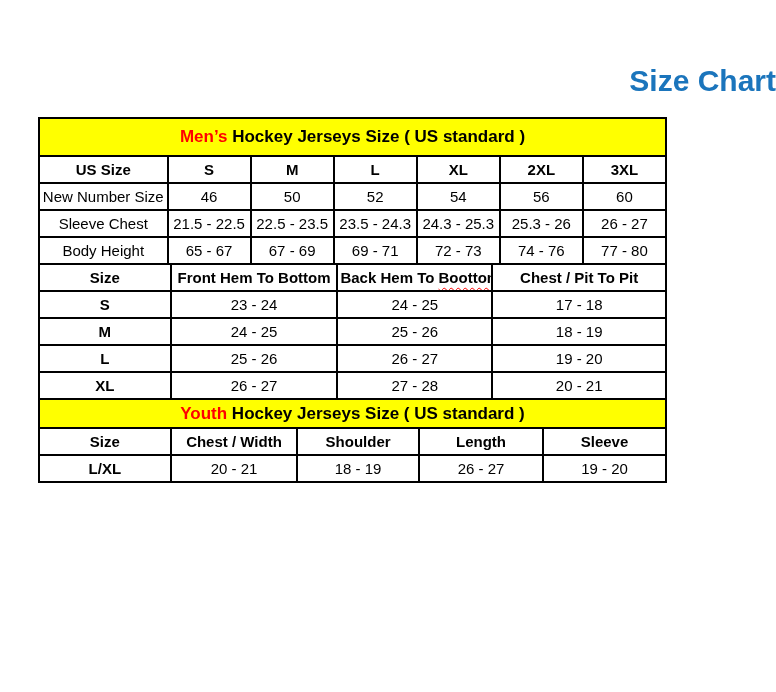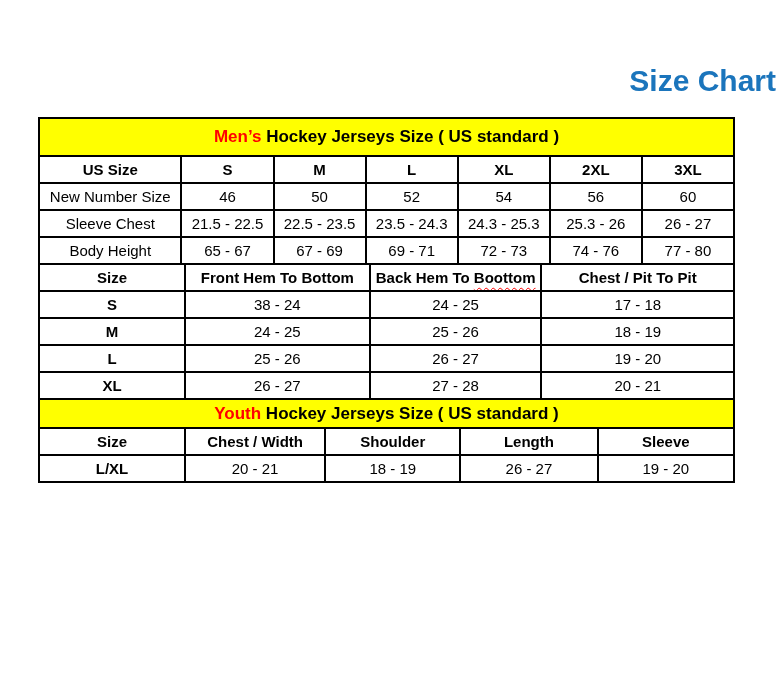--- a/index.html
+++ b/index.html
@@ -15,21 +15,21 @@
   .page-title {
     margin: 0;
     padding-top: 64px;
     text-align: right;
     color: #1B75BC;
     font-size: 30px;
     font-weight: bold;
     font-family: "Liberation Sans", sans-serif;
   }
   .chart-wrap {
-    width: 697px;
+    width: 629px;
     margin: 19px 0 0 38px;
     border-radius: 18px;
   }
   table {
     border-collapse: collapse;
     width: 100%;
     table-layout: fixed;
   }
   table + table {
     margin-top: -2px;
@@ -141,21 +141,21 @@
     </colgroup>
     <tbody>
     <tr class="head">
       <td>Size</td>
       <td>Front Hem To Bottom</td>
       <td><span>Back Hem To </span><span class="wavy">Boottom</span></td>
       <td>Chest / Pit To Pit</td>
     </tr>
     <tr>
       <td class="row-label-bold">S</td>
-      <td>38 - 24</td>
+      <td>23 - 24</td>
       <td>24 - 25</td>
       <td>17 - 18</td>
     </tr>
     <tr>
       <td class="row-label-bold">M</td>
       <td>24 - 25</td>
       <td>25 - 26</td>
       <td>18 - 19</td>
     </tr>
     <tr>

